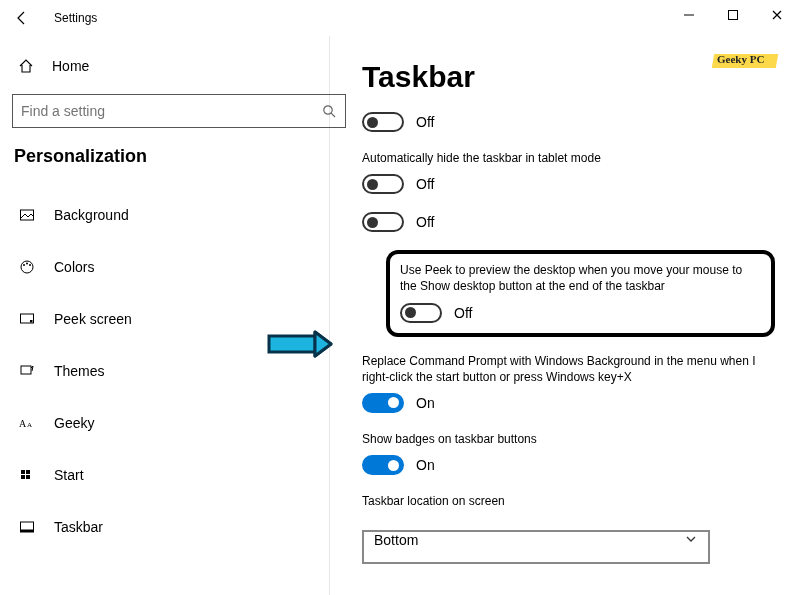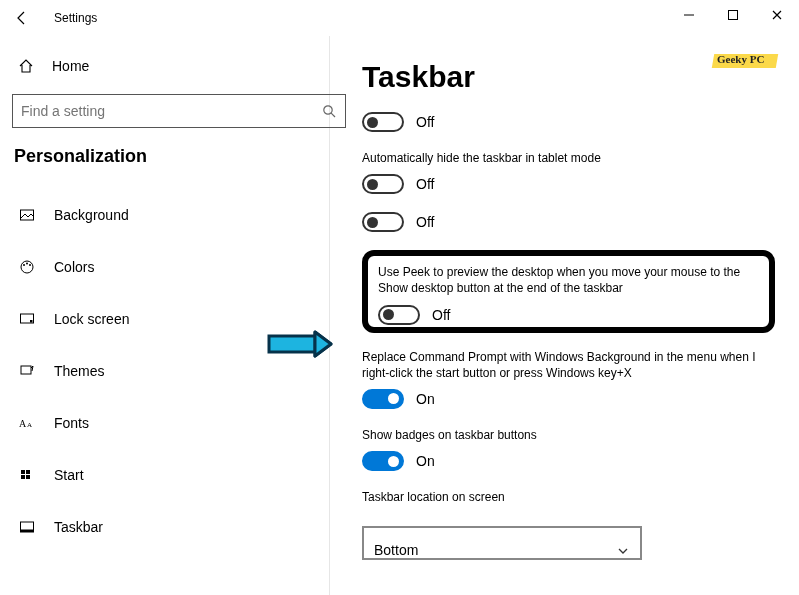--- a/index.html
+++ b/index.html
@@ -117,30 +117,31 @@
   .toggle.on {
     border-color: #0078d7;
     background: #0078d7;
   }
   .toggle.on .knob {
     background: #fff;
     left: auto; right: 3px;
   }
   .toggle-text { font-size: 14px; }
   .highlight-box {
-    border: 6px solid #000000;
+    border: 4px solid #000000;
     border-radius: 12px;
-    padding: 8px 10px 2px 10px;
+    padding: 8px 10px 10px 10px;
     margin-bottom: 16px;
     margin-top: 4px;
+    margin-left: 24px;
   }
   .dropdown {
-    width: 280px; height: 34px;
+    width: 348px; height: 34px;
     border: 2px solid #888;
-    display: flex; align-items: flex-end; justify-content: space-between;
+    display: flex; align-items: flex-start; justify-content: space-between;
     padding: 0 10px;
     font-size: 14px;
     margin-top: 21px;
   }
   .arrow-annot {
     position: absolute;
     left: 265px;
     top: 324px;
     pointer-events: none;
   }
@@ -241,39 +242,39 @@
           </span>
         <span>Colors</span>
       </div>
       <div class="nav-item">
         <span class="ic">
             <svg width="16" height="16" viewBox="0 0 16 16">
               <rect x="1.5" y="3" width="13" height="9" stroke="#000" stroke-width="1" fill="none"></rect>
               <rect x="11" y="9" width="2.5" height="2.5" fill="#000"></rect>
             </svg>
           </span>
-        <span>Lock screen</span>
+        <span>Peek screen</span>
       </div>
       <div class="nav-item">
         <span class="ic">
             <svg width="16" height="16" viewBox="0 0 16 16">
               <rect x="2" y="3" width="10" height="8" stroke="#000" stroke-width="1" fill="none"></rect>
               <path d="M12 5 L14 3 L13 8" stroke="#000" stroke-width="1" fill="none"></path>
             </svg>
           </span>
         <span>Themes</span>
       </div>
       <div class="nav-item">
         <span class="ic">
             <svg width="16" height="16" viewBox="0 0 16 16">
               <text x="0" y="12" font-size="10" font-family="serif">A</text>
               <text x="8" y="12" font-size="7" font-family="serif">A</text>
             </svg>
           </span>
-        <span>Fonts</span>
+        <span>Geeky</span>
       </div>
       <div class="nav-item">
         <span class="ic">
             <svg width="16" height="16" viewBox="0 0 16 16">
               <rect x="2" y="3" width="4" height="4" fill="#000"></rect>
               <rect x="7" y="3" width="4" height="4" fill="#000"></rect>
               <rect x="2" y="8" width="4" height="4" fill="#000"></rect>
               <rect x="7" y="8" width="4" height="4" fill="#000"></rect>
             </svg>
           </span>

